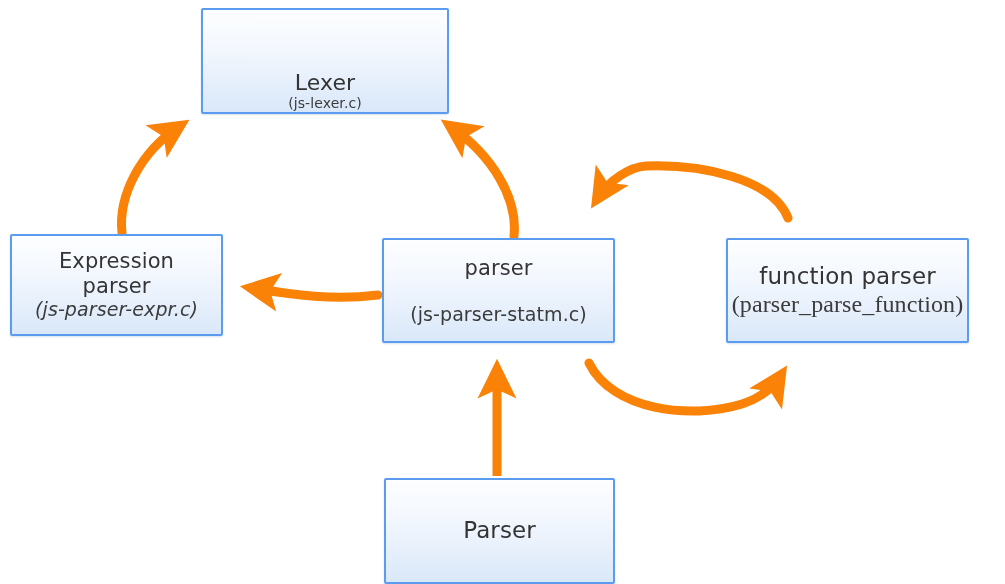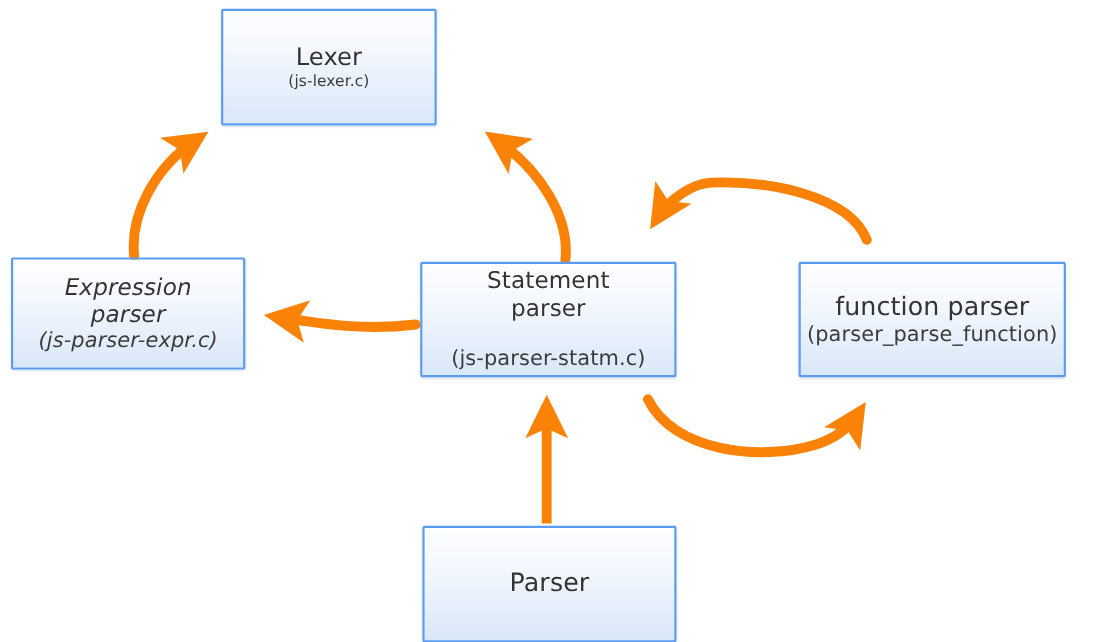--- a/index.html
+++ b/index.html
@@ -52,32 +52,32 @@
     font-size: 14px;
     font-weight: 400;
     color: #3b3b3b;
     white-space: nowrap;
   }
   .node .title.two-line {
     line-height: 1.16;
   }
 
   
-  #node-lexer      { left: 201px; top: 8px;   width: 196px; height: 106px; }
+  #node-lexer      { left: 201px; top: 8px;   width: 248px; height: 106px; justify-content: flex-end; }
   #node-expression { left: 10px;  top: 234px; width: 213px; height: 102px; }
   #node-statement  { left: 382px; top: 238px; width: 233px; height: 105px; }
   #node-function   { left: 726px; top: 238px; width: 243px; height: 105px; }
   #node-parser     { left: 384px; top: 478px; width: 231px; height: 106px; }
 
-  #node-expression .title { font-size: 21px; font-style: italic; }
+  #node-expression .title { font-size: 21px; }
   #node-expression .subtitle { font-size: 19px; font-style: italic; }
   #node-statement .title { font-size: 21px; }
   #node-statement .subtitle { font-size: 19px; margin-top: 23px; }
   #node-function .title { font-size: 23px; }
-  #node-function .subtitle { font-size: 19px; }
+  #node-function .subtitle { font-size: 24px; font-family: Liberation Serif, serif; }
   #node-parser .title { font-size: 23px; }
   #node-parser .subtitle { font-size: 19px; }
 </style>
 </head>
 <body>
 
 <div id="canvas">
 
   <svg class="arrow-layer" viewBox="0 0 1005 584" xmlns="http://www.w3.org/2000/svg">
     <defs>
@@ -104,21 +104,20 @@
     <div class="subtitle">(js-lexer.c)</div>
   </div>
 
   <div class="node" id="node-expression">
     <div class="title two-line">Expression</div>
     <div class="title two-line">parser</div>
     <div class="subtitle">(js-parser-expr.c)</div>
   </div>
 
   <div class="node" id="node-statement">
-    <div class="title two-line">Statement</div>
     <div class="title two-line">parser</div>
     <div class="subtitle">(js-parser-statm.c)</div>
   </div>
 
   <div class="node" id="node-function">
     <div class="title">function parser</div>
     <div class="subtitle">(parser_parse_function)</div>
   </div>
 
   <div class="node" id="node-parser">

